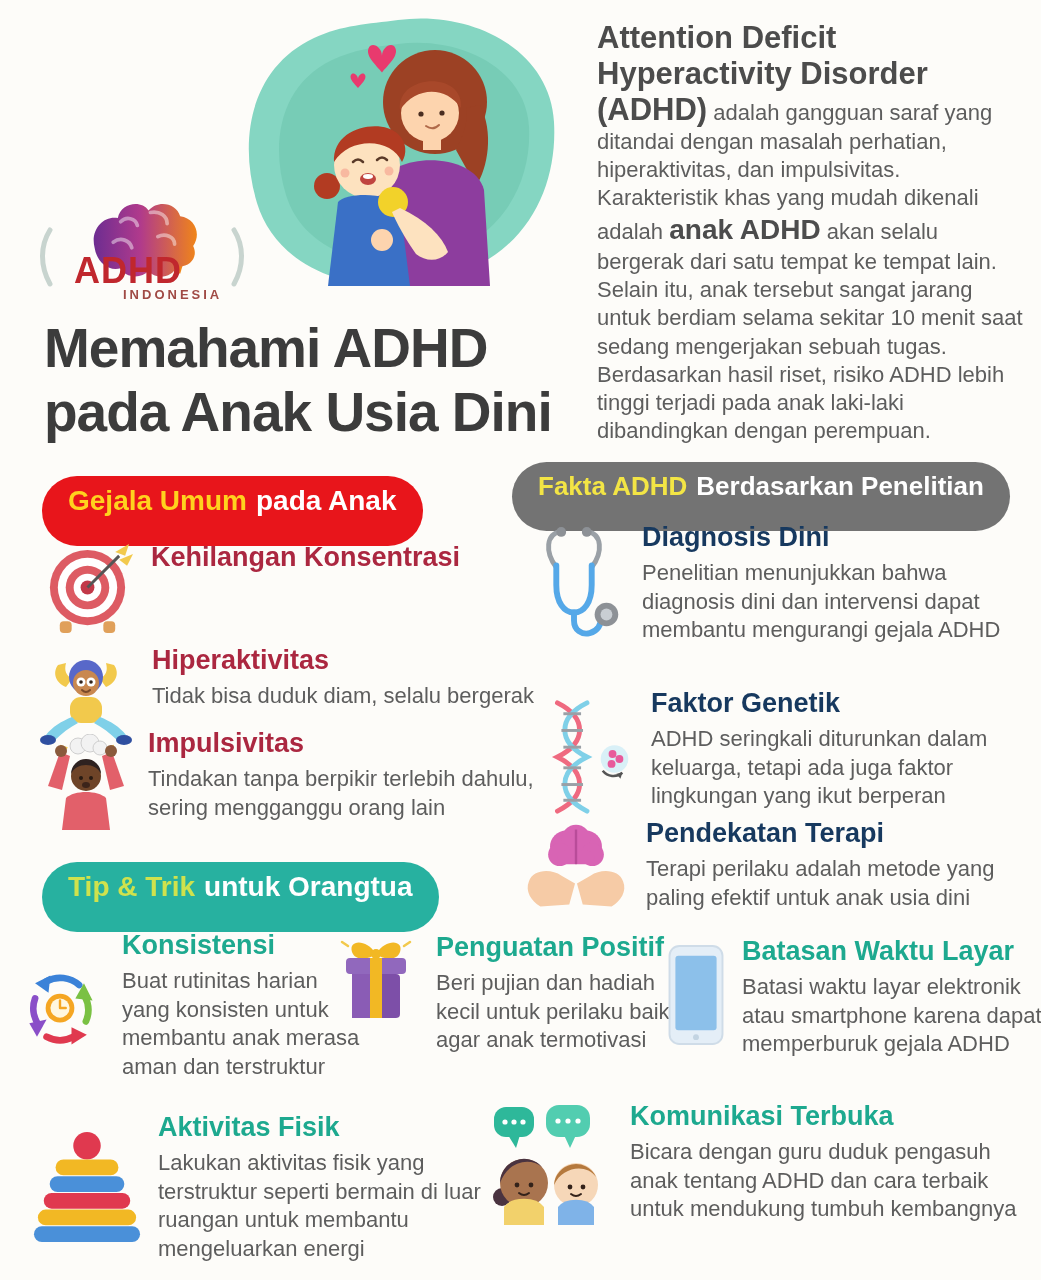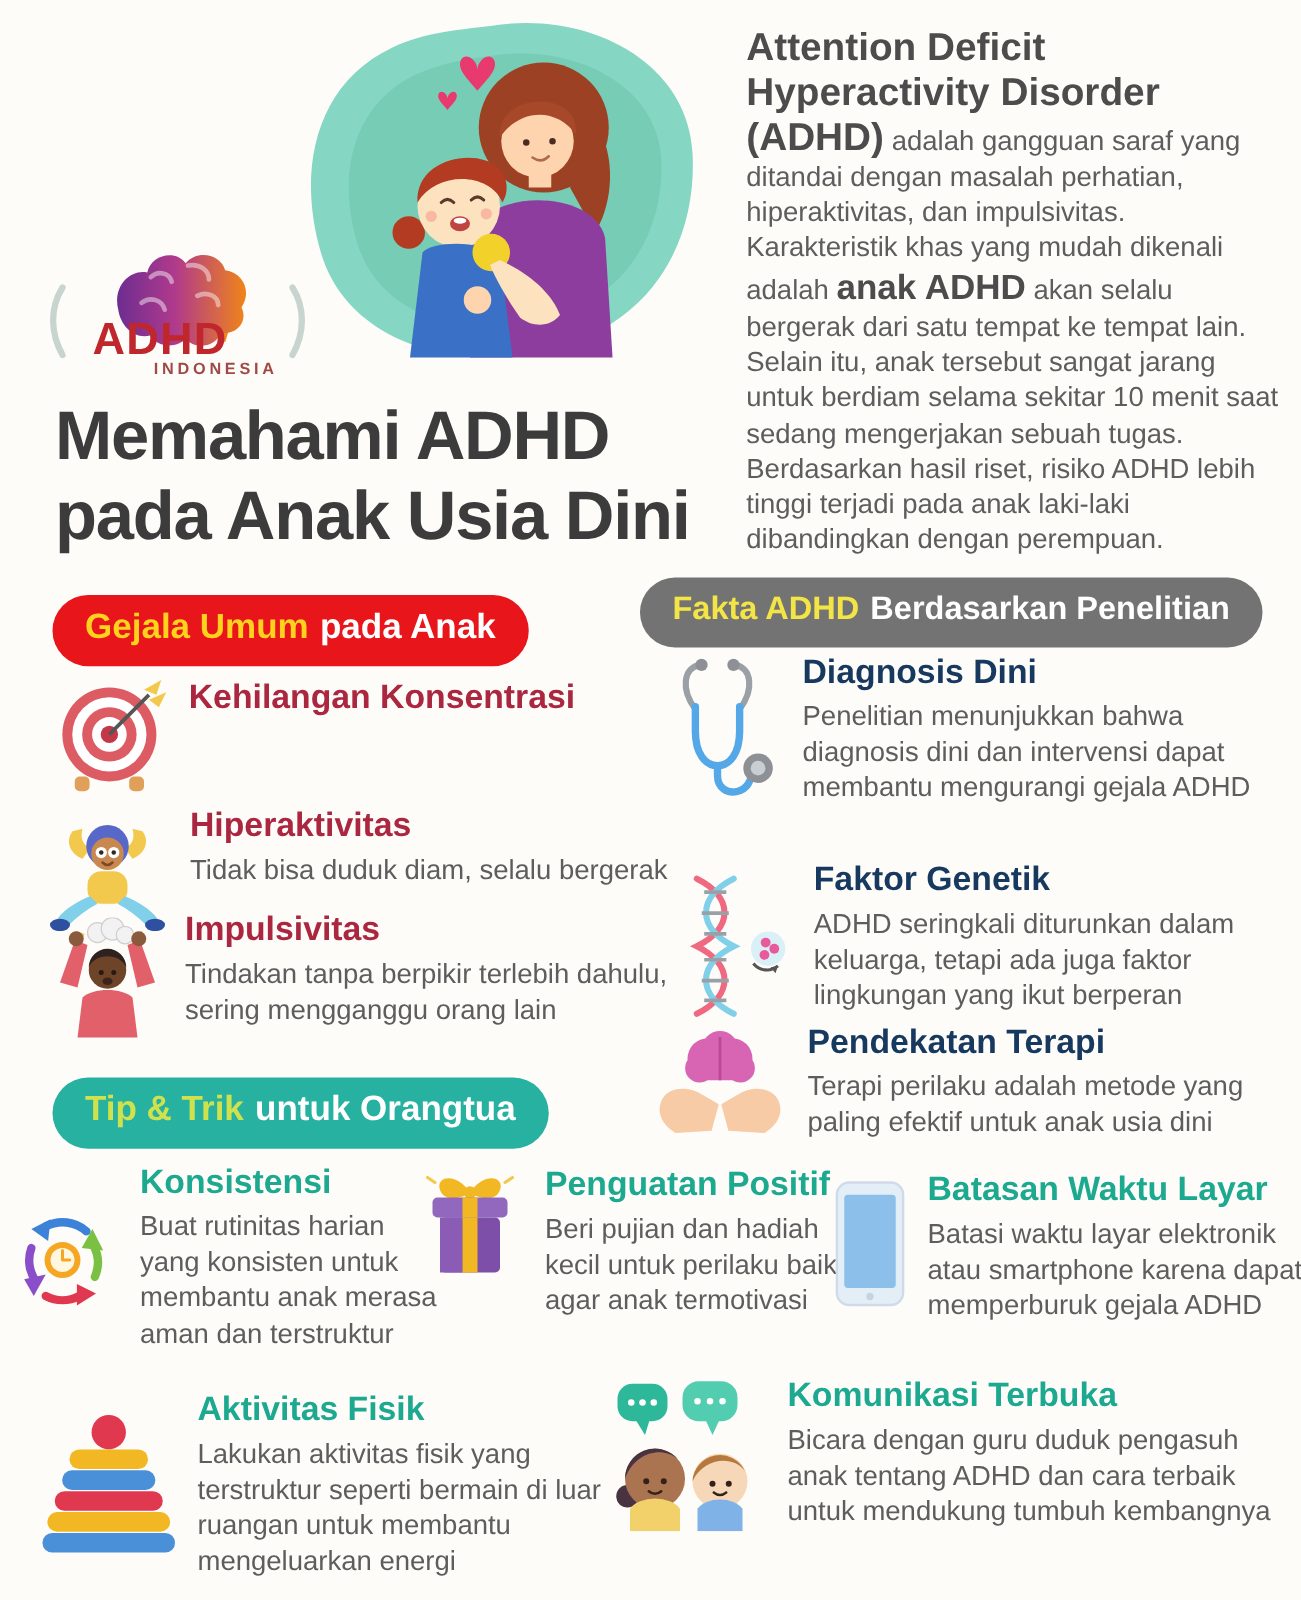--- a/index.html
+++ b/index.html
@@ -21,21 +21,21 @@
   
   .intro { position:absolute; left:597px; top:20px; width:430px;
     font-size:22px; color:#5d5d5d; line-height:1.28; }
   .intro .intro-heading { font-size:31px; line-height:1.16; font-weight:bold; color:#4c4c4c; }
   .intro .intro-em { font-size:28px; font-weight:bold; color:#4c4c4c; }
   
   .page-title { position:absolute; left:44px; top:316px; width:560px;
     font-size:55px; font-weight:bold; color:#3c3c3c; line-height:1.17; letter-spacing:-1px; }
   
   .badge { position:absolute; display:inline-flex; gap:9px; align-items:flex-end;
-    border-radius:999px; padding:9px 26px 16px; font-size:28px; font-weight:bold; color:#ffffff;
+    border-radius:999px; padding:9px 26px 29px; font-size:28px; font-weight:bold; color:#ffffff;
     white-space:nowrap; }
   .badge-gejala { left:42px; top:476px; background:#e8151b; }
   .badge-gejala .hl { color:#ffd21e; }
   .badge-fakta { left:512px; top:462px; background:#737373; font-size:26px; }
   .badge-fakta .hl { color:#f3e545; }
   .badge-tips { left:42px; top:862px; background:#27b1a0; }
   .badge-tips .hl { color:#cfe24d; }
   
   .item { position:absolute; display:flex; gap:16px; align-items:flex-start; }
   .item .icon-box { flex:0 0 auto; }
@@ -255,21 +255,21 @@
       <h3>Pendekatan Terapi</h3>
       <p>Terapi perilaku adalah metode yang paling efektif untuk anak usia dini</p>
     </div>
   </div>
 
   <div class="badge badge-tips">
     <span class="hl">Tip &amp; Trik</span>
     <span>untuk Orangtua</span>
   </div>
 
-  <div class="item sec-tips" style="left:4px; top:930px;">
+  <div class="item sec-tips" style="left:14px; top:930px;">
     <div class="icon-box" style="margin-top:26px;">
       <svg width="92" height="106" viewBox="0 0 96 110">
         <path d="M68,30 A30,30 0 0 0 34,26" stroke="#3b82d8" stroke-width="7" fill="none" stroke-linecap="round"></path>
         <polygon points="22,28 38,20 36,38" fill="#3b82d8"></polygon>
         <path d="M22,44 A30,30 0 0 0 26,72" stroke="#8a4fc8" stroke-width="7" fill="none" stroke-linecap="round"></path>
         <polygon points="16,70 34,66 24,84" fill="#8a4fc8"></polygon>
         <path d="M34,84 A30,30 0 0 0 62,84" stroke="#e0394f" stroke-width="7" fill="none" stroke-linecap="round"></path>
         <polygon points="60,74 76,82 60,92" fill="#e0394f"></polygon>
         <path d="M75,68 A30,30 0 0 0 74,42" stroke="#7ac143" stroke-width="7" fill="none" stroke-linecap="round"></path>
         <polygon points="64,44 73,28 82,46" fill="#7ac143"></polygon>

